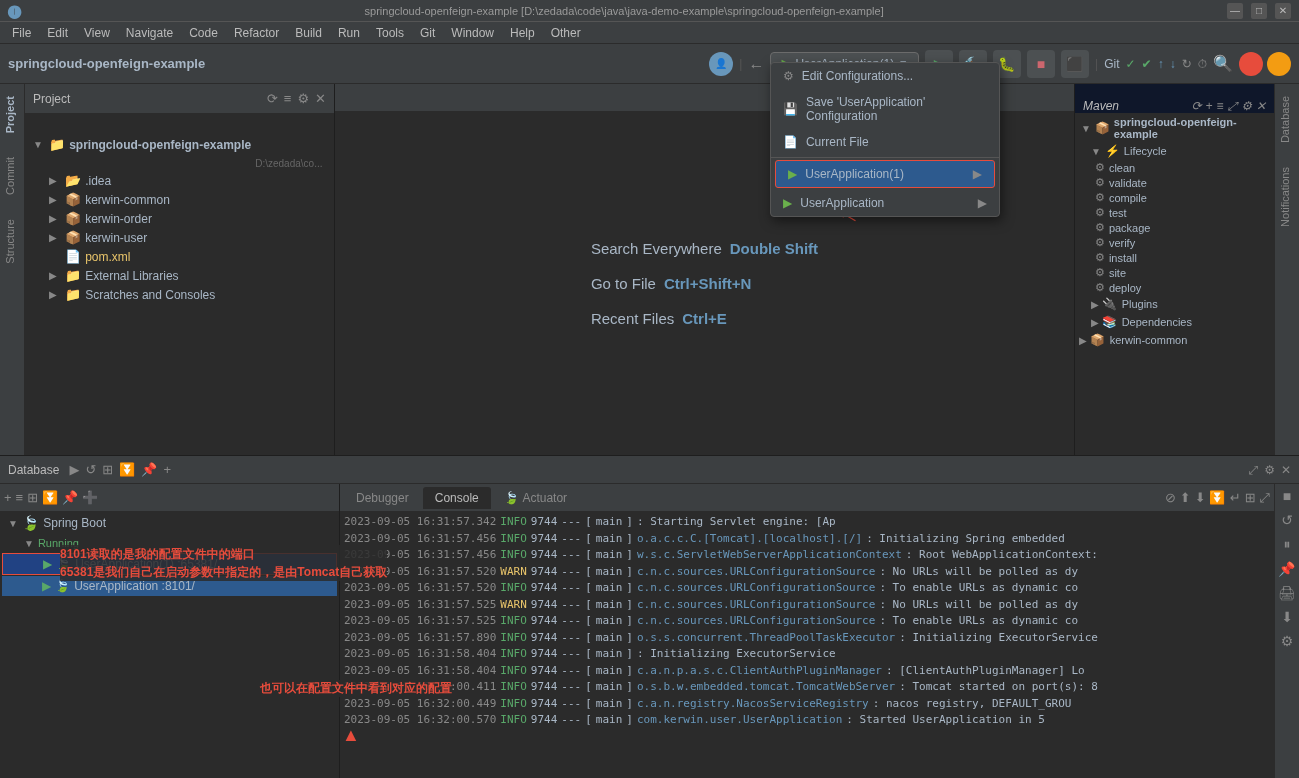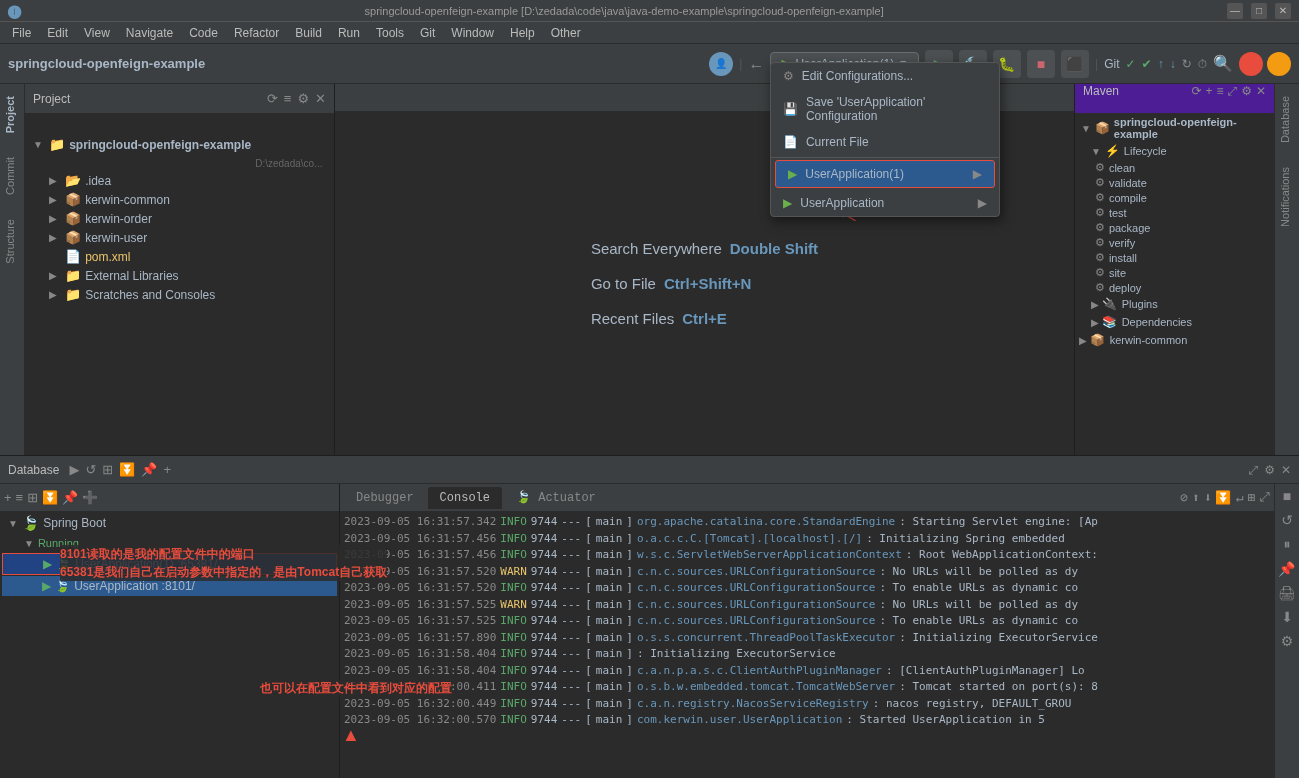--- a/index.html
+++ b/index.html
@@ -51,21 +51,21 @@
     #editor-tabs { height: 28px; background: #3c3f41; border-bottom: 1px solid #2b2b2b; display: flex; align-items: flex-end; }
     #editor-content { flex: 1; background: #2b2b2b; display: flex; align-items: center; justify-content: center; flex-direction: column; gap: 20px; position: relative; }
 
     .welcome-shortcuts { display: flex; flex-direction: column; gap: 18px; align-items: flex-start; }
     .shortcut-line { display: flex; align-items: baseline; gap: 8px; font-size: 15px; }
     .shortcut-label { color: #a9b7c6; }
     .shortcut-key { color: #6897bb; font-weight: bold; }
 
     
     #maven-panel { width: 200px; background: #2b2b2b; border-left: 1px solid #1e1e1e; display: flex; flex-direction: column; overflow: hidden; }
-    #maven-header { height: 30px; background: #4c1d95; display: flex; align-items: flex-start; padding: 0 8px; border-bottom: 1px solid #2b2b2b; }
+    #maven-header { height: 30px; background: #0f172a; display: flex; align-items: flex-end; padding: 0 8px; border-bottom: 1px solid #2b2b2b; font-style: italic; }
     .maven-icons { display: flex; gap: 4px; margin-left: auto; color: #888; }
 
     
     #right-tabs { width: 25px; background: #3c3f41; display: flex; flex-direction: column; border-left: 1px solid #2b2b2b; }
     .v-tab { writing-mode: vertical-rl; text-orientation: mixed; transform: rotate(180deg); padding: 12px 4px; font-size: 11px; color: #888; cursor: pointer; white-space: nowrap; }
 
     
     #left-tabs { width: 25px; background: #3c3f41; display: flex; flex-direction: column; border-right: 1px solid #2b2b2b; }
     .left-v-tab { writing-mode: vertical-rl; text-orientation: mixed; transform: rotate(180deg); padding: 12px 4px; font-size: 11px; color: #888; cursor: pointer; white-space: nowrap; }
 
@@ -76,21 +76,21 @@
     #services-content { flex: 1; display: flex; overflow: hidden; }
     #services-left { width: 340px; background: #2b2b2b; border-right: 1px solid #1e1e1e; overflow-y: auto; }
     #services-right { flex: 1; background: #2b2b2b; overflow: hidden; display: flex; flex-direction: column; }
 
     
     .services-tree-item { display: flex; align-items: center; gap: 4px; padding: 3px 8px; cursor: pointer; }
     .spring-boot-icon { color: #6ab04c; font-size: 14px; }
     .running-text { color: #59a869; font-size: 11px; }
 
     
-    #console-tabs { height: 28px; background: #3c3f41; display: flex; align-items: center; gap: 2px; padding: 0 4px; border-bottom: 1px solid #2b2b2b; font-family: Liberation Mono, monospace; }
+    #console-tabs { height: 28px; background: #3c3f41; display: flex; align-items: center; gap: 2px; padding: 0 4px; border-bottom: 1px solid #2b2b2b; }
     .console-tab { padding: 4px 12px; font-size: 12px; color: #888; cursor: pointer; border-radius: 3px 3px 0 0; }
     .console-tab.active { color: #bbb; background: #2b2b2b; }
     #console-output { flex: 1; overflow-y: auto; padding: 2px 4px; font-family: 'Consolas', monospace; font-size: 11px; line-height: 1.5; background: #2b2b2b; }
     .log-line { display: flex; gap: 4px; }
     .log-date { color: #888; }
     .log-text { color: #a9b7c6; }
     .log-class { color: #6897bb; }
     .log-msg { color: #a9b7c6; }
 
     
@@ -434,21 +434,20 @@
 
       <div id="console-output">
       <div class="log-line">
             <span class="log-date">2023-09-05 16:31:57.342</span>
       <span style="color:#59a869">INFO</span>
       <span class="log-text">9744</span>
       <span class="log-text">---</span>
       <span class="log-text">[</span>
       <span class="log-text">main</span>
       <span class="log-text">]</span>
-      <span class="log-class">org.apache.catalina.core.StandardEngine</span>
       <span class="log-msg">: Starting Servlet engine: [Ap</span>
           </div>
           <div class="log-line">
             <span class="log-date">2023-09-05 16:31:57.456</span>
       <span style="color:#59a869">INFO</span>
       <span class="log-text">9744</span>
       <span class="log-text">---</span>
       <span class="log-text">[</span>
       <span class="log-text">main</span>
       <span class="log-text">]</span>

